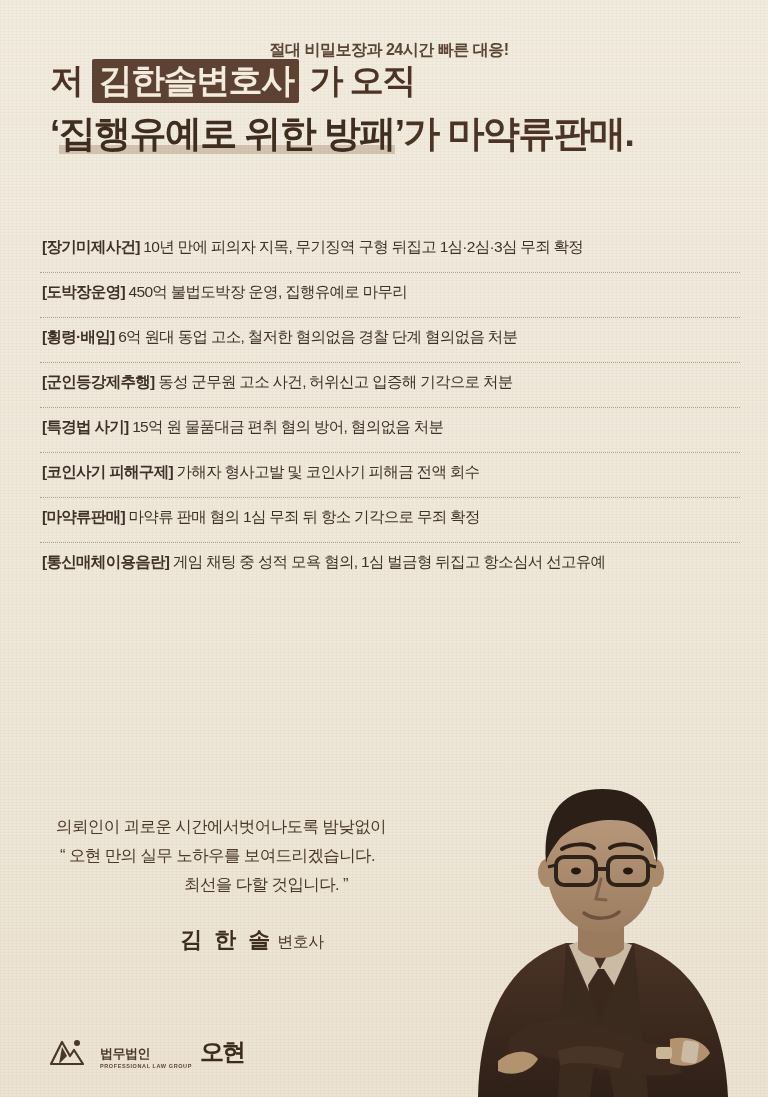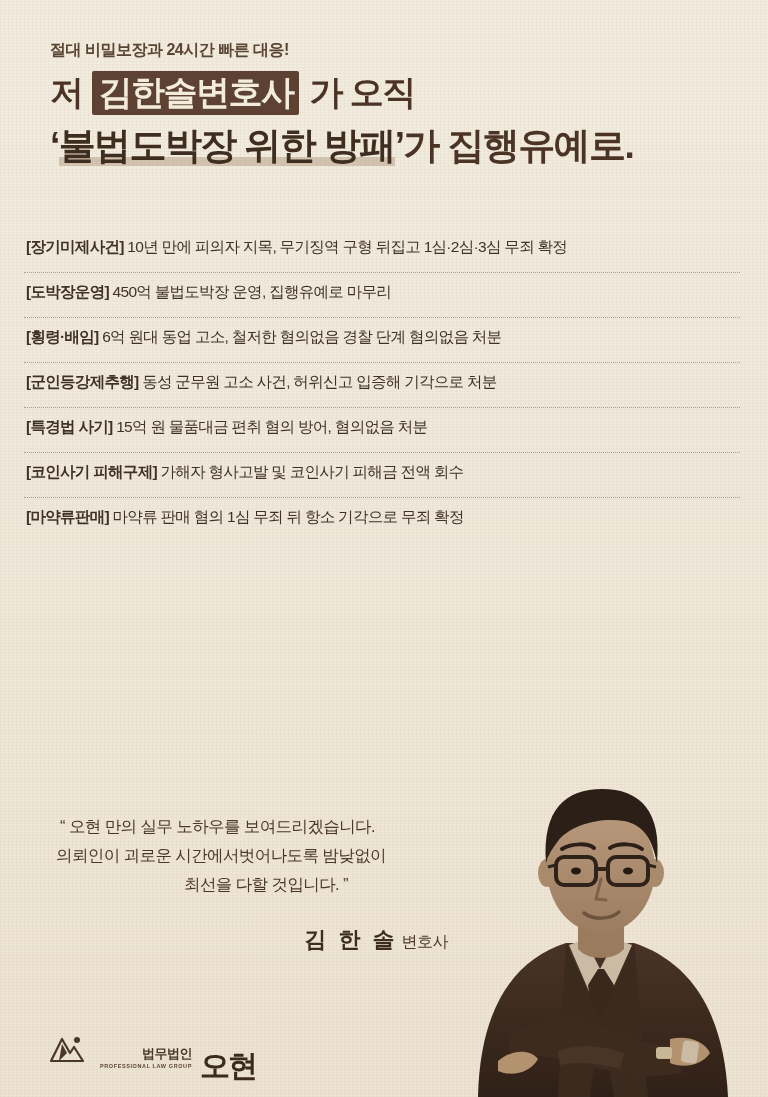--- a/index.html
+++ b/index.html
@@ -40,21 +40,22 @@
     top: 40px;
     left: 50px;
     right: 40px;
     z-index: 8;
   }
   .kicker {
     font-size: 16px;
     font-weight: bold;
     letter-spacing: -0.5px;
     color: #5b4534;
-    margin-bottom: 12px;
+    margin-bottom: 0;
+    text-align: center;
   }
   .headline1 {
     font-size: 34px;
     font-weight: bold;
     letter-spacing: -1.5px;
     color: #4b3426;
     line-height: 1.15;
     white-space: nowrap;
   }
   .hl-plain { color: #4b3426; }
@@ -88,21 +89,21 @@
     bottom: 2px;
     height: 9px;
     background: rgba(146,112,82,0.32);
     z-index: -1;
   }
 
   
   .cases {
     position: absolute;
     top: 228px;
-    left: 24px;
+    left: 40px;
     right: 28px;
     z-index: 8;
   }
   .case-row {
     font-size: 15.5px;
     letter-spacing: -0.7px;
     color: #3f3126;
     padding: 9px 2px 14px 2px;
     border-bottom: 1px dotted rgba(110,88,66,0.5);
     white-space: nowrap;
@@ -135,21 +136,21 @@
     letter-spacing: -0.6px;
     color: #4a382a;
     line-height: 1.75;
     white-space: nowrap;
   }
   .quote-line.l1 { text-align: left; padding-left: 4px; }
   .quote-line.l2 { text-align: left; padding-left: 0px; }
   .quote-line.l3 { text-align: center; }
   .signature {
     margin-top: 26px;
-    text-align: right;
+    text-align: center;
     padding-right: 28px;
     white-space: nowrap;
   }
   .sig-name {
     font-size: 22px;
     font-weight: bold;
     letter-spacing: 3px;
     color: #3d2c20;
   }
   .sig-title {
@@ -170,54 +171,53 @@
     z-index: 9;
   }
   .logo-mark { width: 38px; height: 34px; }
   .logo-text { display: flex; align-items: baseline; gap: 8px; }
   .logo-kr {
     font-size: 13px;
     font-weight: bold;
     letter-spacing: -0.5px;
     color: #4a3729;
     line-height: 1.1;
-    text-align: right;
   }
   .logo-en {
     font-size: 5.5px;
     letter-spacing: 0.6px;
     color: #5d4634;
     display: block;
     margin-top: 2px;
     font-weight: bold;
   }
   .logo-brand {
-    font-size: 30px;
+    font-size: 24px;
     font-weight: bold;
     color: #3b2a1e;
     letter-spacing: -2px;
     position: relative;
-    top: 18px;
+    top: 2px;
   }
   .logo-left-col { display: flex; flex-direction: column; }
 </style>
 </head>
 <body>
 
 <div class="poster">
 
   <div class="header">
     <div class="kicker">절대 비밀보장과 24시간 빠른 대응!</div>
     <div class="headline1">
       <span class="hl-plain">저</span>
       <span class="hl-mark">김한솔변호사</span>
       <span class="hl-plain">가 오직</span>
     </div>
     <div class="headline2">
-      <span class="hl-quote">‘</span><span class="hl-underline">불법도박장 위한 방패</span><span class="hl-quote">’</span><span class="hl-plain">가 집행유예로.</span>
+      <span class="hl-quote">‘</span><span class="hl-underline">집행유예로 위한 방패</span><span class="hl-quote">’</span><span class="hl-plain">가 마약류판매.</span>
     </div>
   </div>
 
   <div class="cases">
     <div class="case-row">
       <span class="case-tag">[장기미제사건]</span>
       <span class="case-text">10년 만에 피의자 지목, 무기징역 구형 뒤집고 1심·2심·3심 무죄 확정</span>
     </div>
     <div class="case-row">
       <span class="case-tag">[도박장운영]</span>
@@ -235,20 +235,24 @@
       <span class="case-tag">[특경법 사기]</span>
       <span class="case-text">15억 원 물품대금 편취 혐의 방어, 혐의없음 처분</span>
     </div>
     <div class="case-row">
       <span class="case-tag">[코인사기 피해구제]</span>
       <span class="case-text">가해자 형사고발 및 코인사기 피해금 전액 회수</span>
     </div>
     <div class="case-row">
       <span class="case-tag">[마약류판매]</span>
       <span class="case-text">마약류 판매 혐의 1심 무죄 뒤 항소 기각으로 무죄 확정</span>
+    </div>
+    <div class="case-row">
+      <span class="case-tag">[통신매체이용음란]</span>
+      <span class="case-text">게임 채팅 중 성적 모욕 혐의, 1심 벌금형 뒤집고 항소심서 선고유예</span>
     </div>
   </div>
 
   <svg class="portrait" viewBox="0 0 310 380">
     <defs>
       <linearGradient id="suitg" x1="0" y1="0" x2="0" y2="1">
         <stop offset="0%" stop-color="#4a3326"></stop>
         <stop offset="100%" stop-color="#2f2017"></stop>
       </linearGradient>
       <linearGradient id="skin" x1="0" y1="0" x2="0" y2="1">
@@ -295,22 +299,22 @@
 
     <path d="M232 322 C250 318 266 324 272 336 C264 348 246 352 232 346 Z" fill="#b2926f"></path>
     <path d="M60 344 C74 332 92 332 100 342 C92 356 74 360 60 354 Z" fill="#b2926f"></path>
 
     <rect x="218" y="330" width="16" height="12" rx="3" fill="#c9b694"></rect>
 
     <rect x="244" y="324" width="16" height="22" rx="4" fill="#cbbaa4" transform="rotate(8 252 335)"></rect>
   </svg>
 
   <div class="quote-block">
+    <div class="quote-line l2">의뢰인이 괴로운 시간에서벗어나도록 밤낮없이</div>
     <div class="quote-line l1">“ 오현 만의 실무 노하우를 보여드리겠습니다.</div>
-    <div class="quote-line l2">의뢰인이 괴로운 시간에서벗어나도록 밤낮없이</div>
     <div class="quote-line l3">최선을 다할 것입니다. ”</div>
     <div class="signature">
       <span class="sig-name">김 한 솔</span><span class="sig-title">변호사</span>
     </div>
   </div>
 
   <div class="footer">
     <svg class="logo-mark" viewBox="0 0 38 34">
       <path d="M3 30 L14 8 L22 22 L26 16 L35 30 Z" fill="none" stroke="#4a3729" stroke-width="2.2" stroke-linejoin="round"></path>
       <path d="M11 30 L14 13 L19 22 Z" fill="#4a3729"></path>

